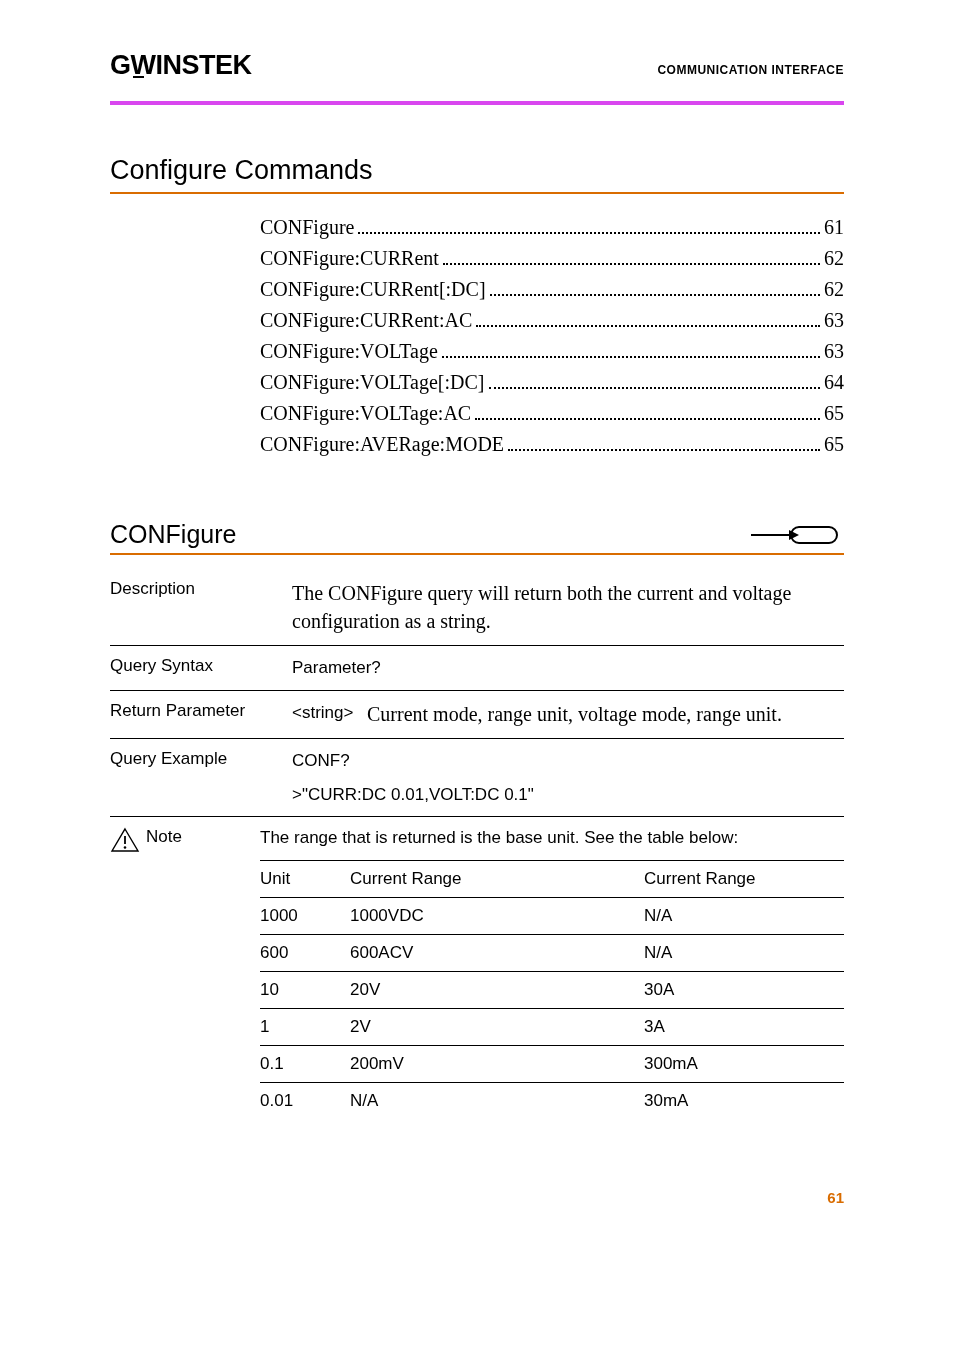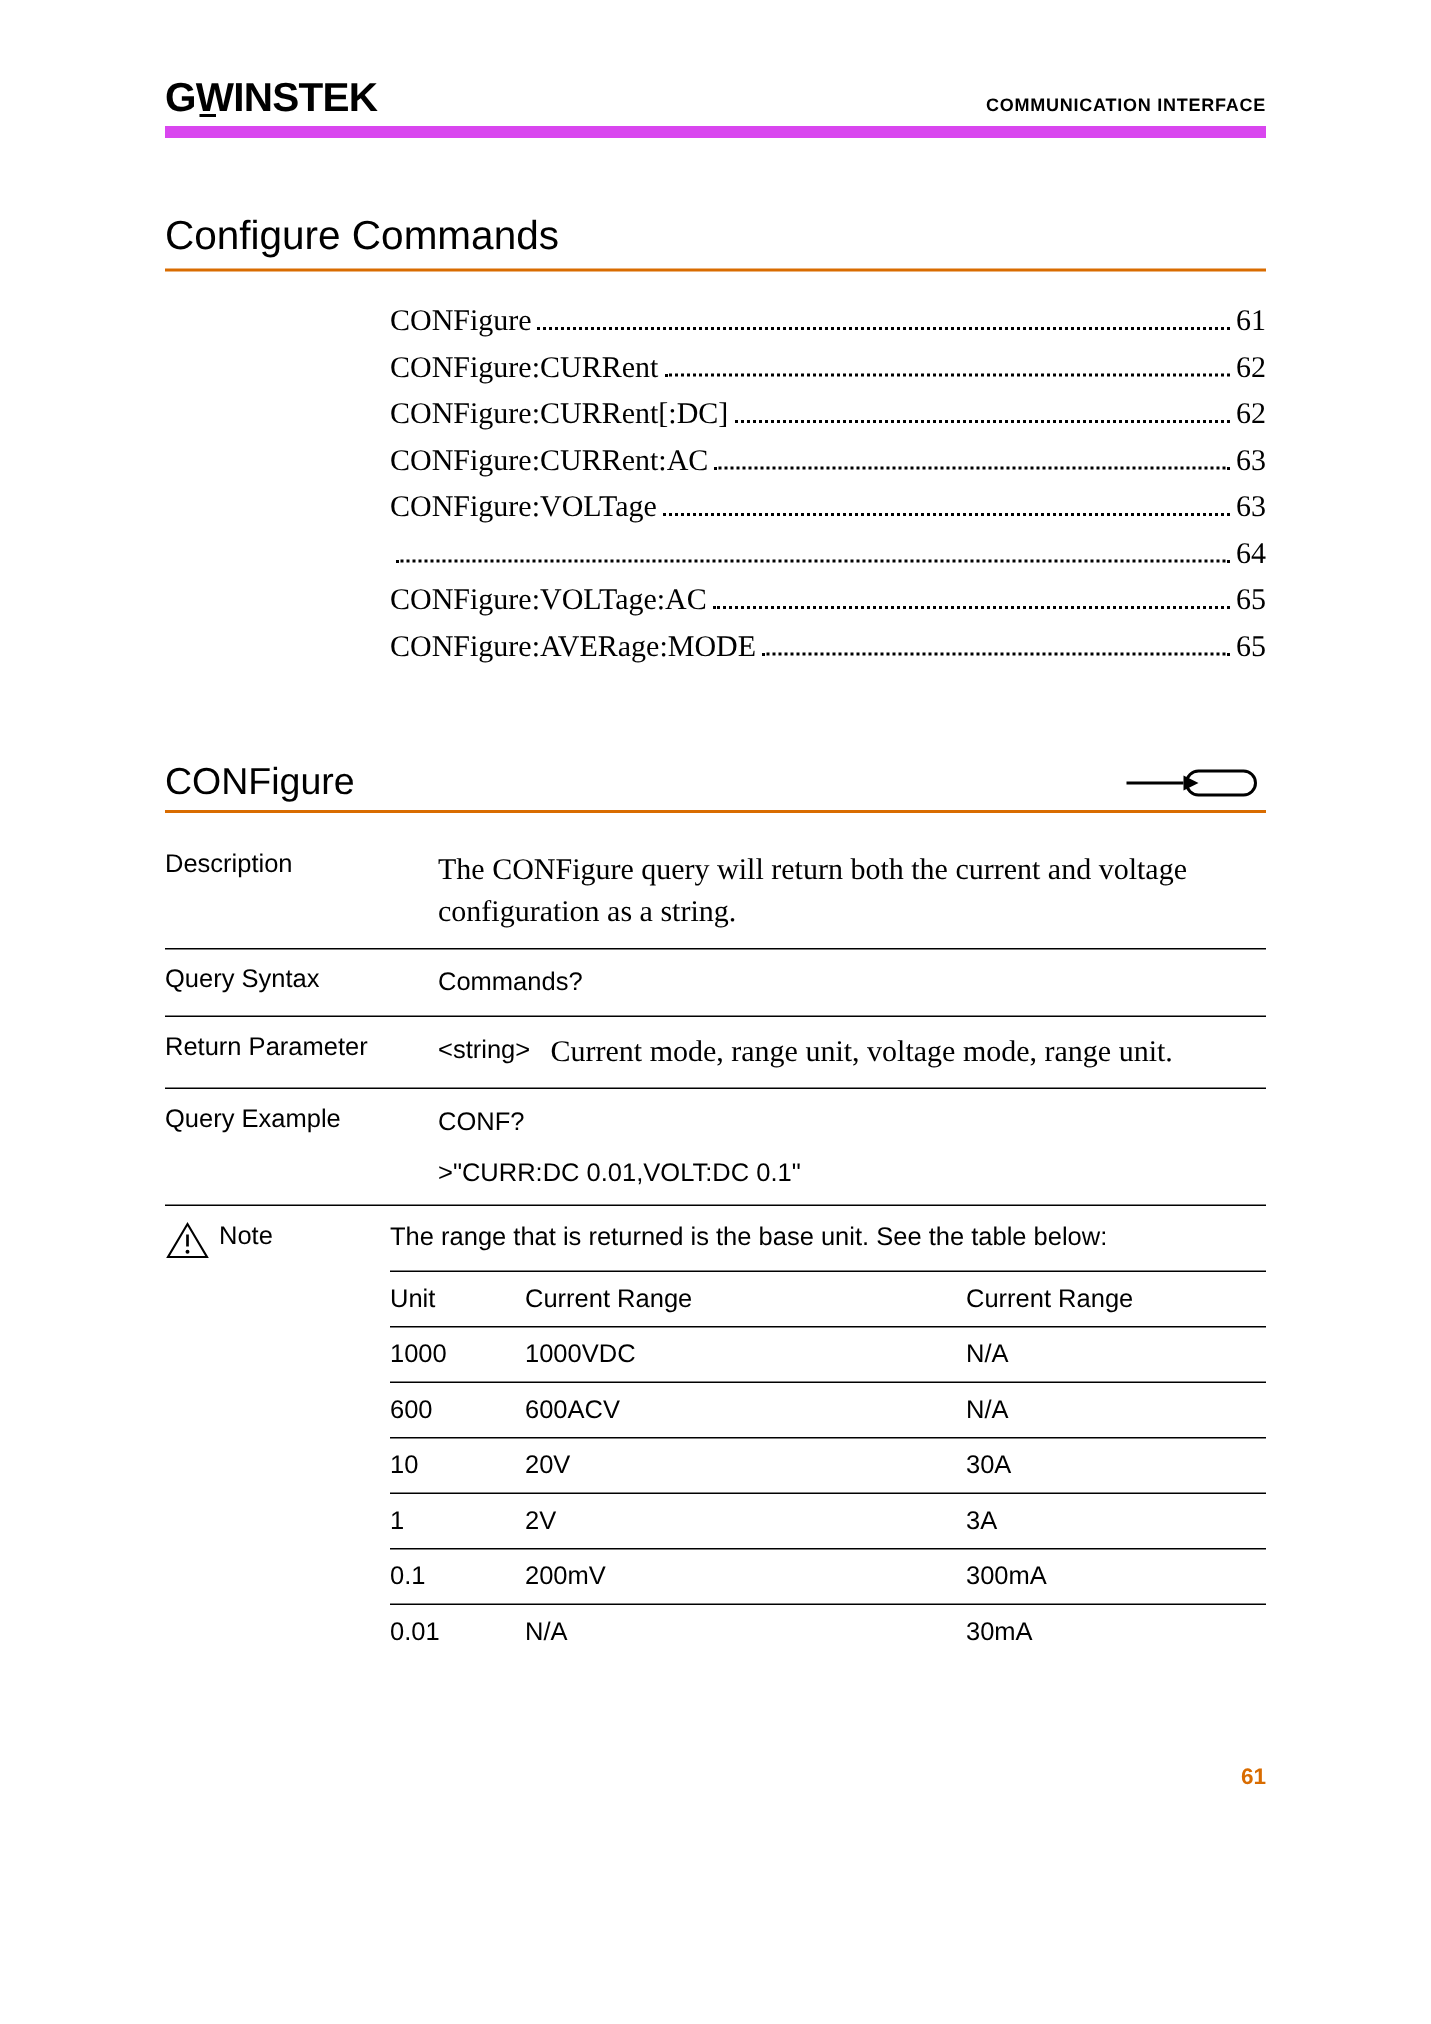--- a/index.html
+++ b/index.html
@@ -8,22 +8,22 @@
     background: #fff;
     width: 954px;
     margin: 0 auto;
     padding: 50px 110px 60px 110px;
     color: #000;
   }
   .header-row {
     display: flex;
     justify-content: space-between;
     align-items: baseline;
-    border-bottom: 8px solid #d946ef;
-    padding-bottom: 3px;
+    border-bottom: 4px solid #d946ef;
+    padding-bottom: 20px;
     margin-bottom: 50px;
   }
   .logo {
     font-family: Arial, sans-serif;
     font-size: 27px;
     font-weight: 900;
     letter-spacing: -0.5px;
   }
   .logo .u-tail { position: relative; display: inline-block; }
   .logo .u-tail::after {
@@ -193,20 +193,21 @@
     <span class="toc-label">CONFigure:CURRent:AC</span>
     <span class="toc-dots"></span>
     <span class="toc-page">63</span>
   </div>
   <div class="toc-row">
     <span class="toc-label">CONFigure:VOLTage</span>
     <span class="toc-dots"></span>
     <span class="toc-page">63</span>
   </div>
   <div class="toc-row">
+    <span class="toc-label">CONFigure:VOLTage[:DC]</span>
     <span class="toc-dots"></span>
     <span class="toc-page">64</span>
   </div>
   <div class="toc-row">
     <span class="toc-label">CONFigure:VOLTage:AC</span>
     <span class="toc-dots"></span>
     <span class="toc-page">65</span>
   </div>
   <div class="toc-row">
     <span class="toc-label">CONFigure:AVERage:MODE</span>
@@ -226,21 +227,21 @@
   </div>
 </div>
 
 <div class="def-row">
   <div class="def-left">Description</div>
   <div class="def-right">The CONFigure query will return both the current and voltage configuration as a string.</div>
 </div>
 
 <div class="def-row">
   <div class="def-left">Query Syntax</div>
-  <div class="def-right sans">Commands?</div>
+  <div class="def-right sans">Parameter?</div>
 </div>
 
 <div class="def-row">
   <div class="def-left">Return Parameter</div>
   <div class="def-right">
     <div class="param-row">
       <div class="param-tag">&lt;string&gt;</div>
       <div class="param-desc">Current mode, range unit, voltage mode, range unit.</div>
     </div>
   </div>

